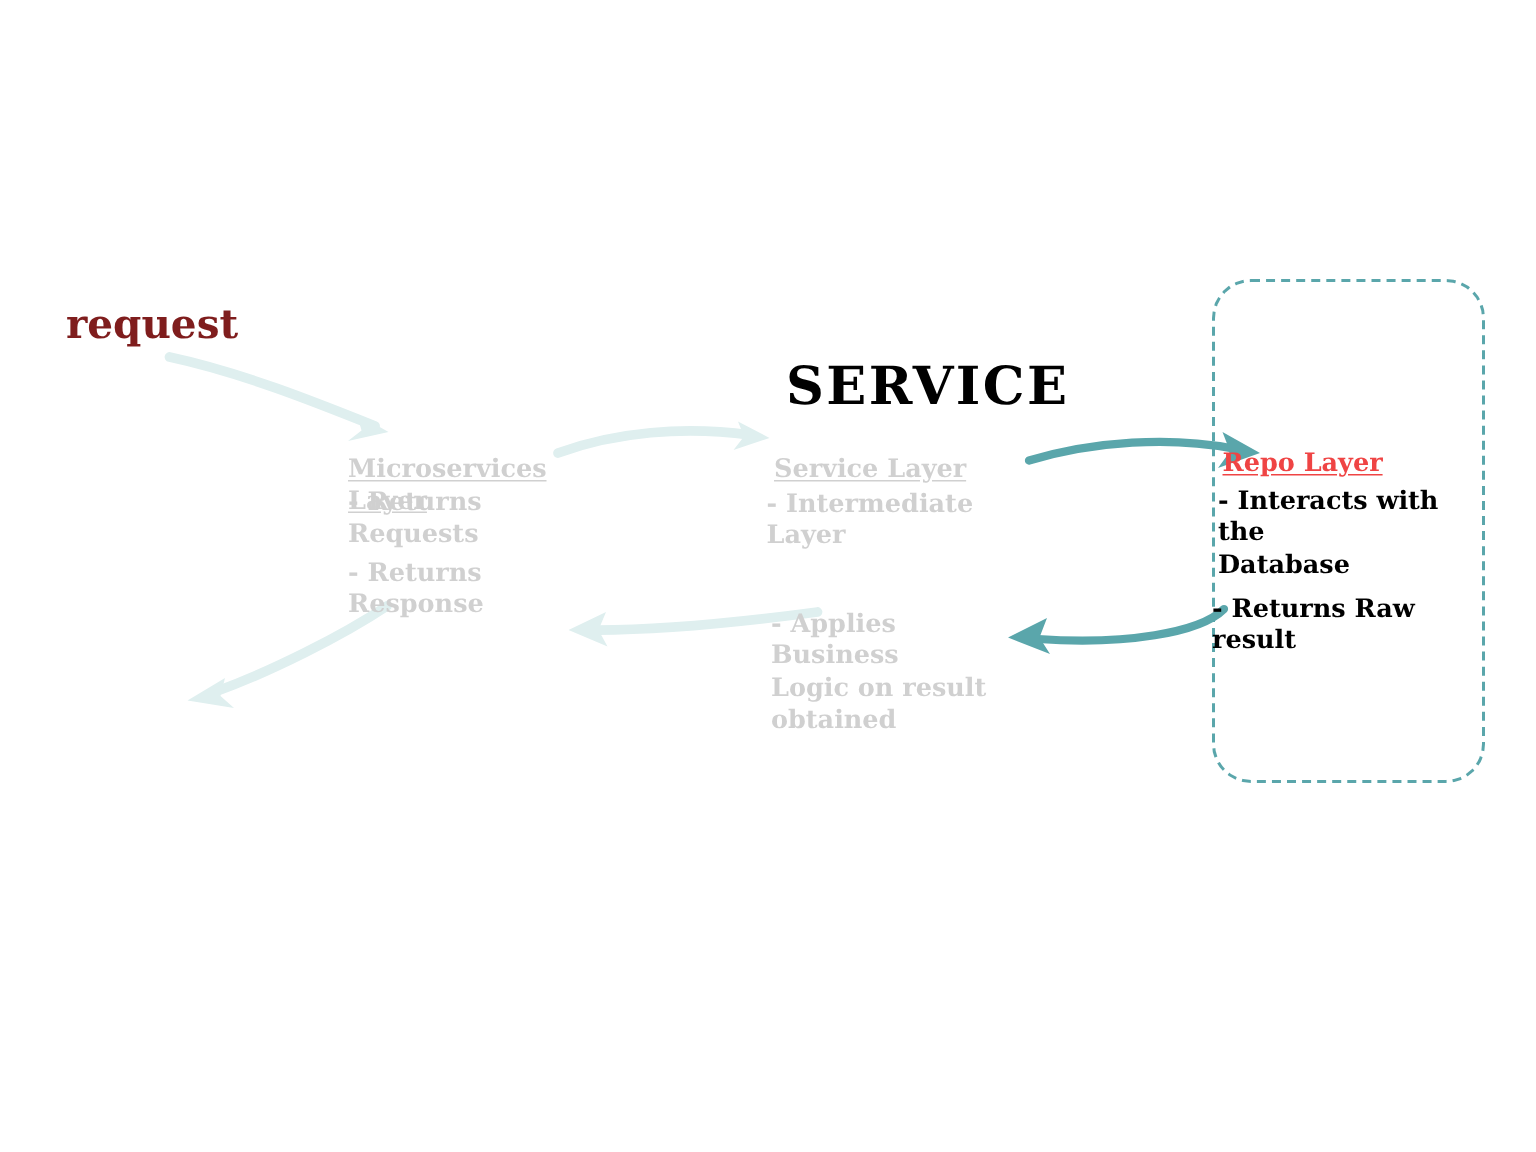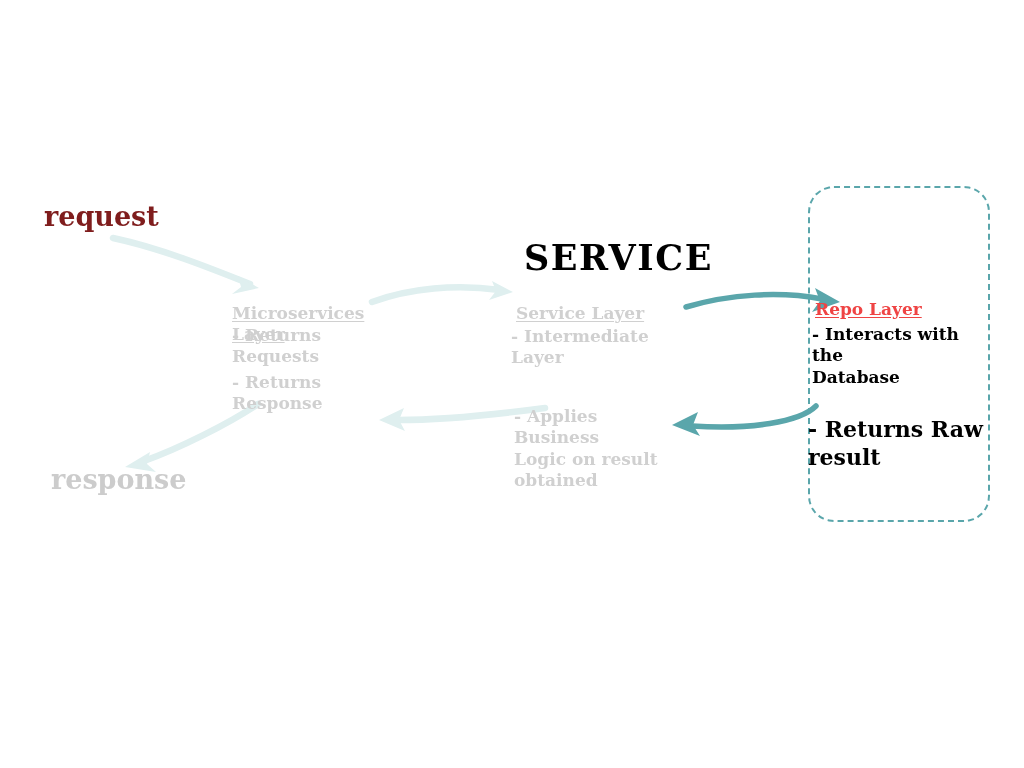--- a/index.html
+++ b/index.html
@@ -149,23 +149,22 @@
     left: 812px;
     top: 324px;
     width: 180px;
     font-size: 17px;
     color: #000000;
   }
   #repo-returns {
     left: 808px;
     top: 396px;
     width: 180px;
-    font-size: 22px;
-    color: #000000;
-    margin-top: 20px;
+    font-size: 17px;
+    color: #000000;
   }
 
   
   #request-label {
     left: 44px;
     top: 203px;
     font-size: 27px;
     color: #7f1d1d;
   }
   #response-label {
@@ -208,21 +207,20 @@
     </g>
 
     <g>
       <path d="M 258,404 C 228,424 180,448 144,461" fill="none" stroke="#dfefef" stroke-width="6.5" stroke-linecap="round"></path>
       <path d="M 125,467 L 150,452 L 147,464 L 156,472 Z" fill="#dfefef"></path>
     </g>
   </svg>
 
   <div class="endpoint-label" id="request-label">request</div>
 
-  <div class="endpoint-label" id="response-label">response</div>
 
 
   <div class="node-sub underlined" id="rest-layer-name">Microservices Layer</div>
 
   <div class="node-sub" id="rest-accept">- Returns Requests</div>
 
   <div class="node-sub" id="rest-returns">- Returns Response</div>
 
   <div class="node-title" id="service-title">SERVICE</div>
 

